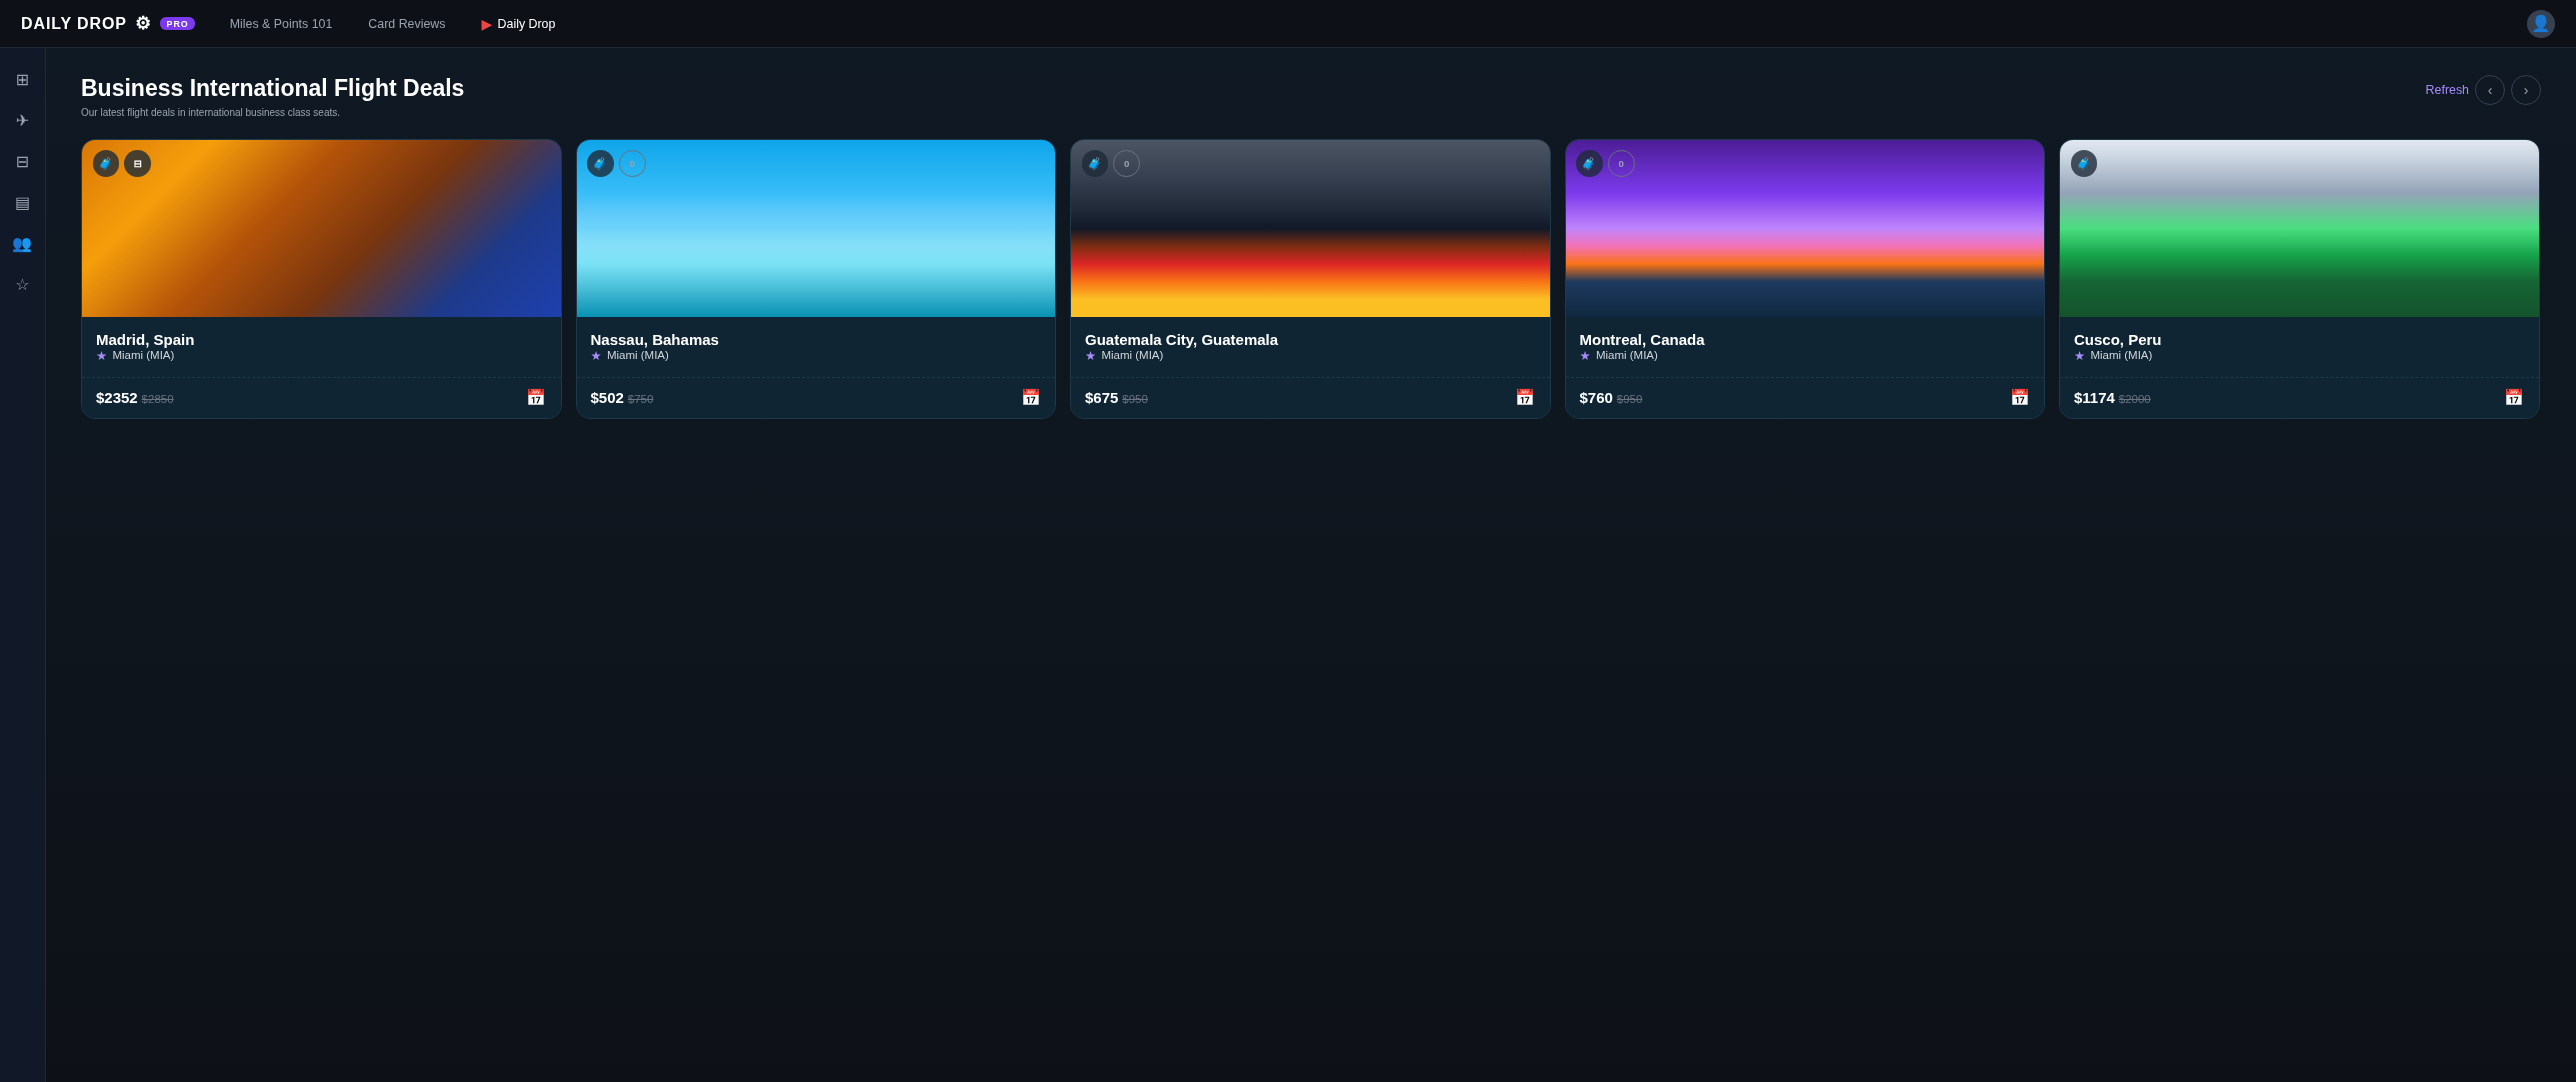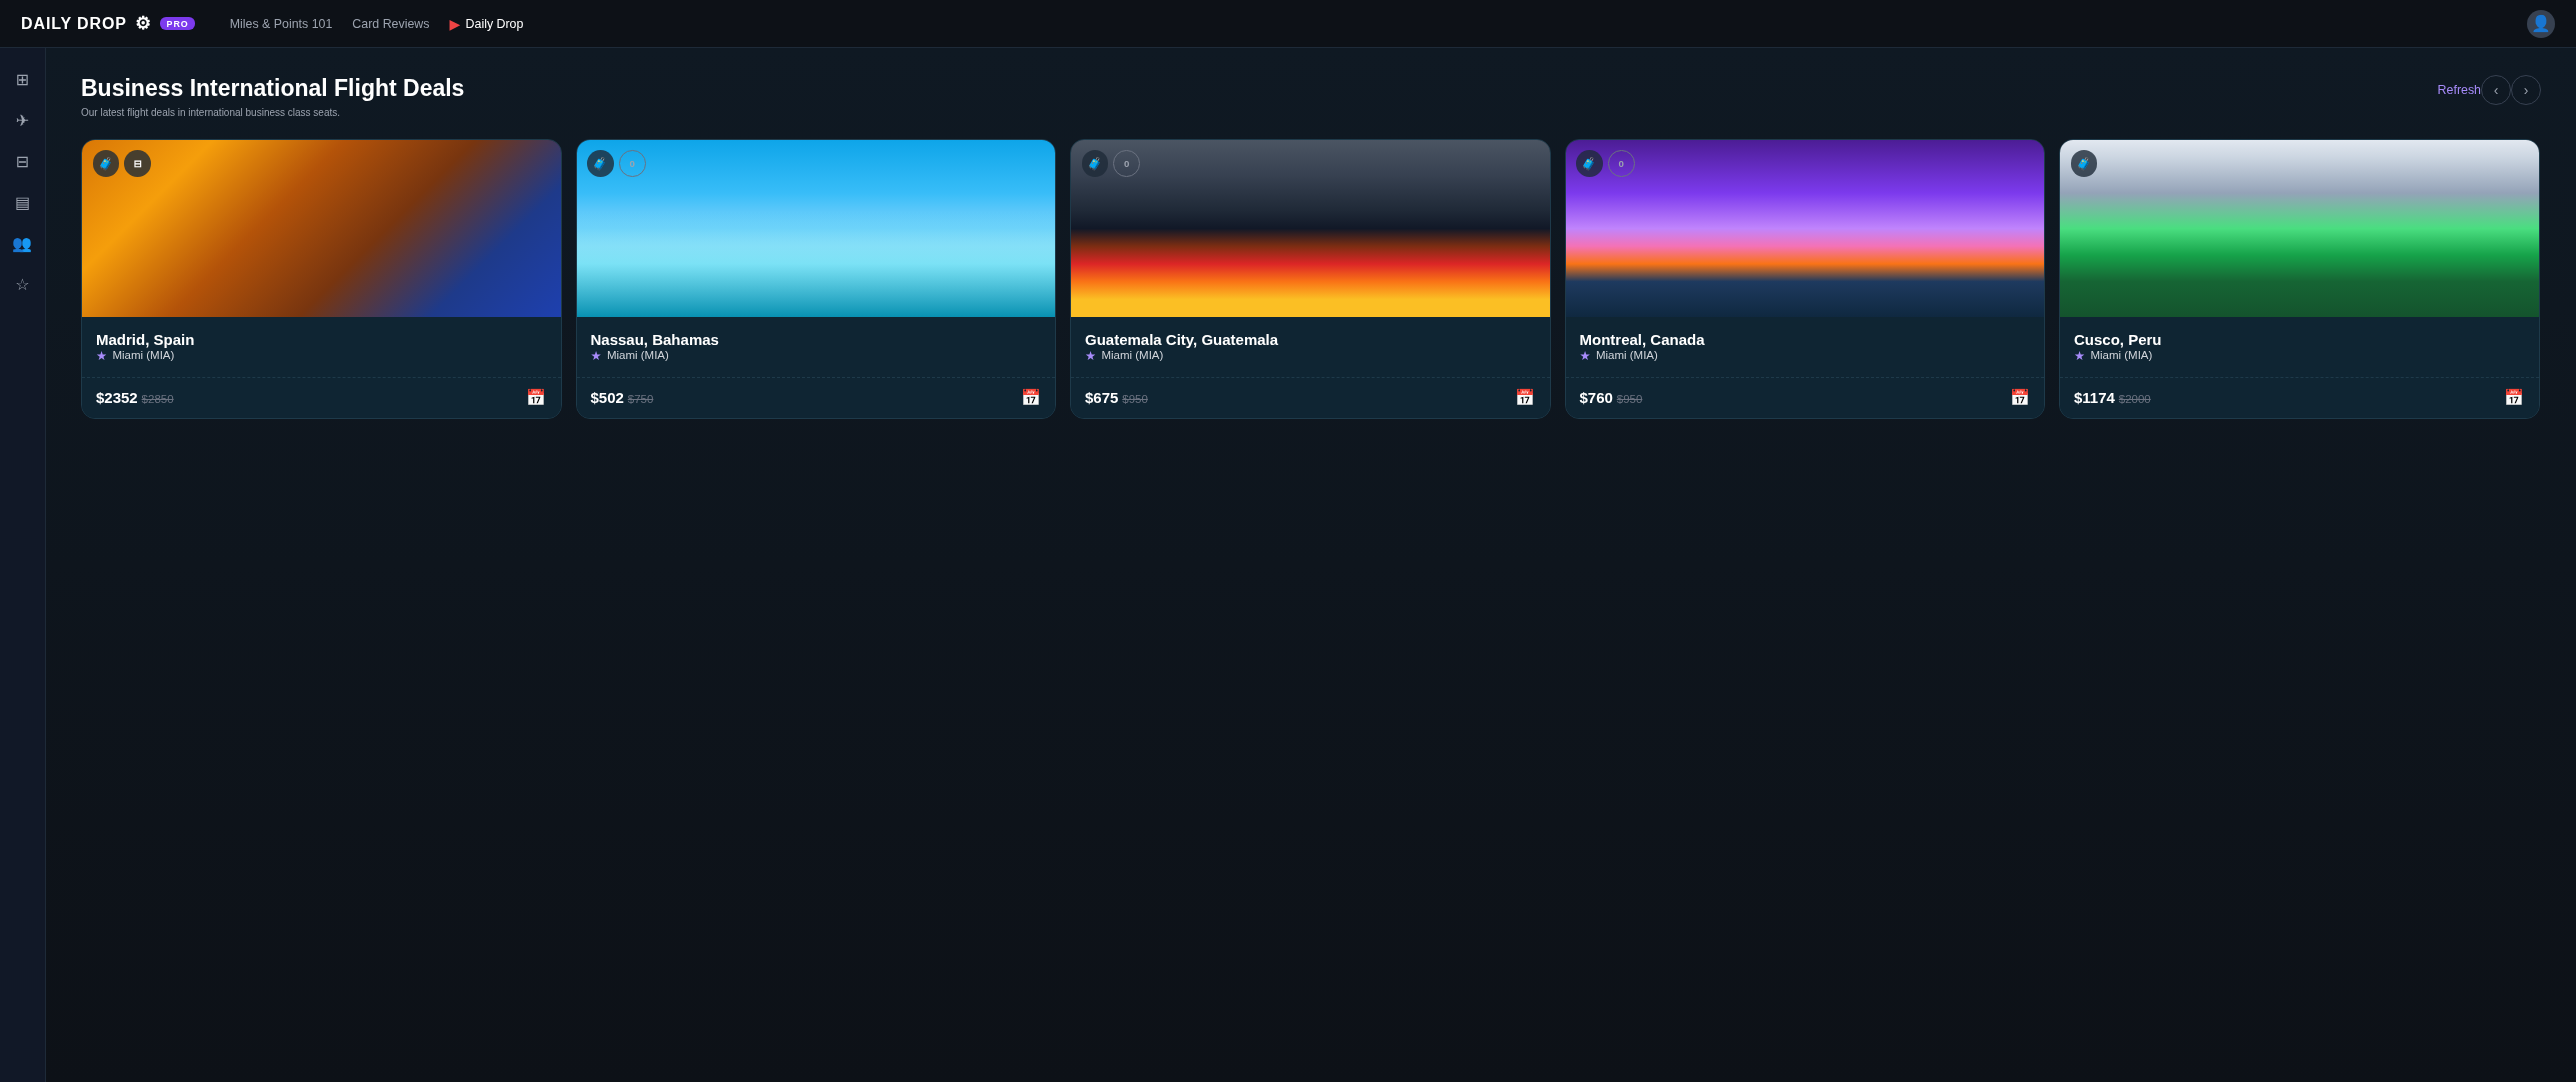--- a/index.html
+++ b/index.html
@@ -43,21 +43,21 @@
       color: #fff;
       font-size: 8.9px;
       font-weight: 700;
       padding: 1.8px 6.2px;
       border-radius: 6px;
       letter-spacing: 0.9px;
     }
     .nav-links {
       display: flex;
       align-items: center;
-      gap: 20px;
+      gap: 36px;
       margin-left: 35px;
     }
     .nav-link {
       color: #9ca3af;
       font-size: 12.4px;
       font-weight: 500;
       cursor: pointer;
       text-decoration: none;
     }
     .nav-link.active { color: #fff; }
@@ -127,21 +127,21 @@
       color: #fff;
       margin-bottom: 5.3px;
     }
     .section-subtitle {
       font-size: 10px;
       color: #9ca3af;
     }
     .section-controls {
       display: flex;
       align-items: center;
-      gap: 0;
+      gap: 6px;
     }
     .refresh-btn {
       color: #a78bfa;
       font-size: 12.4px;
       cursor: pointer;
       background: none;
       border: none;
     }
     .nav-arrow {
       width: 30px; height: 30px;

